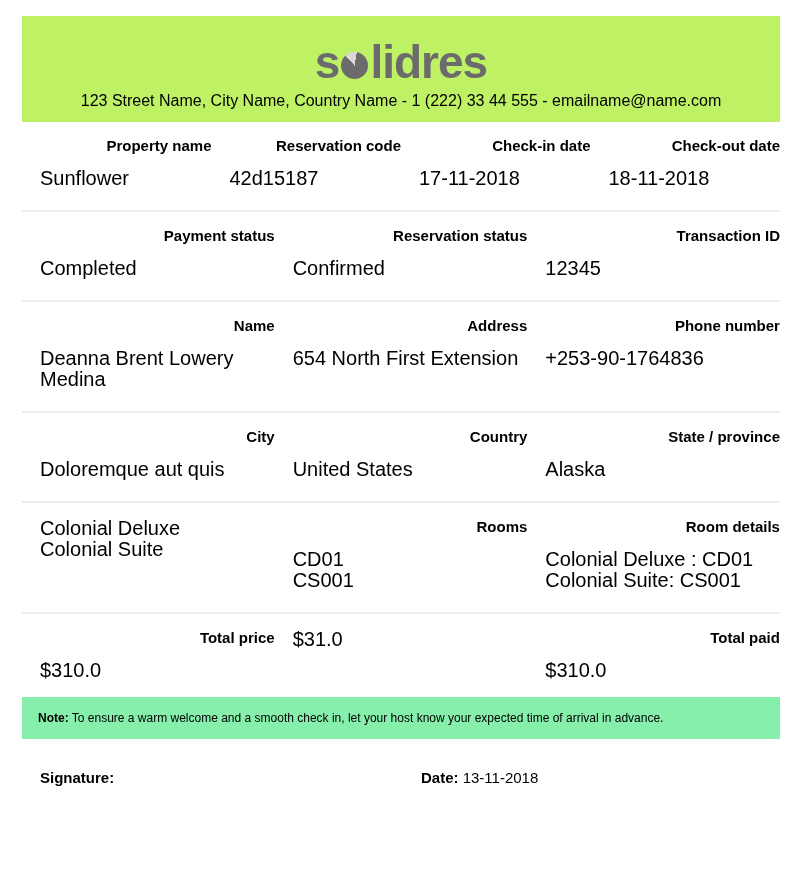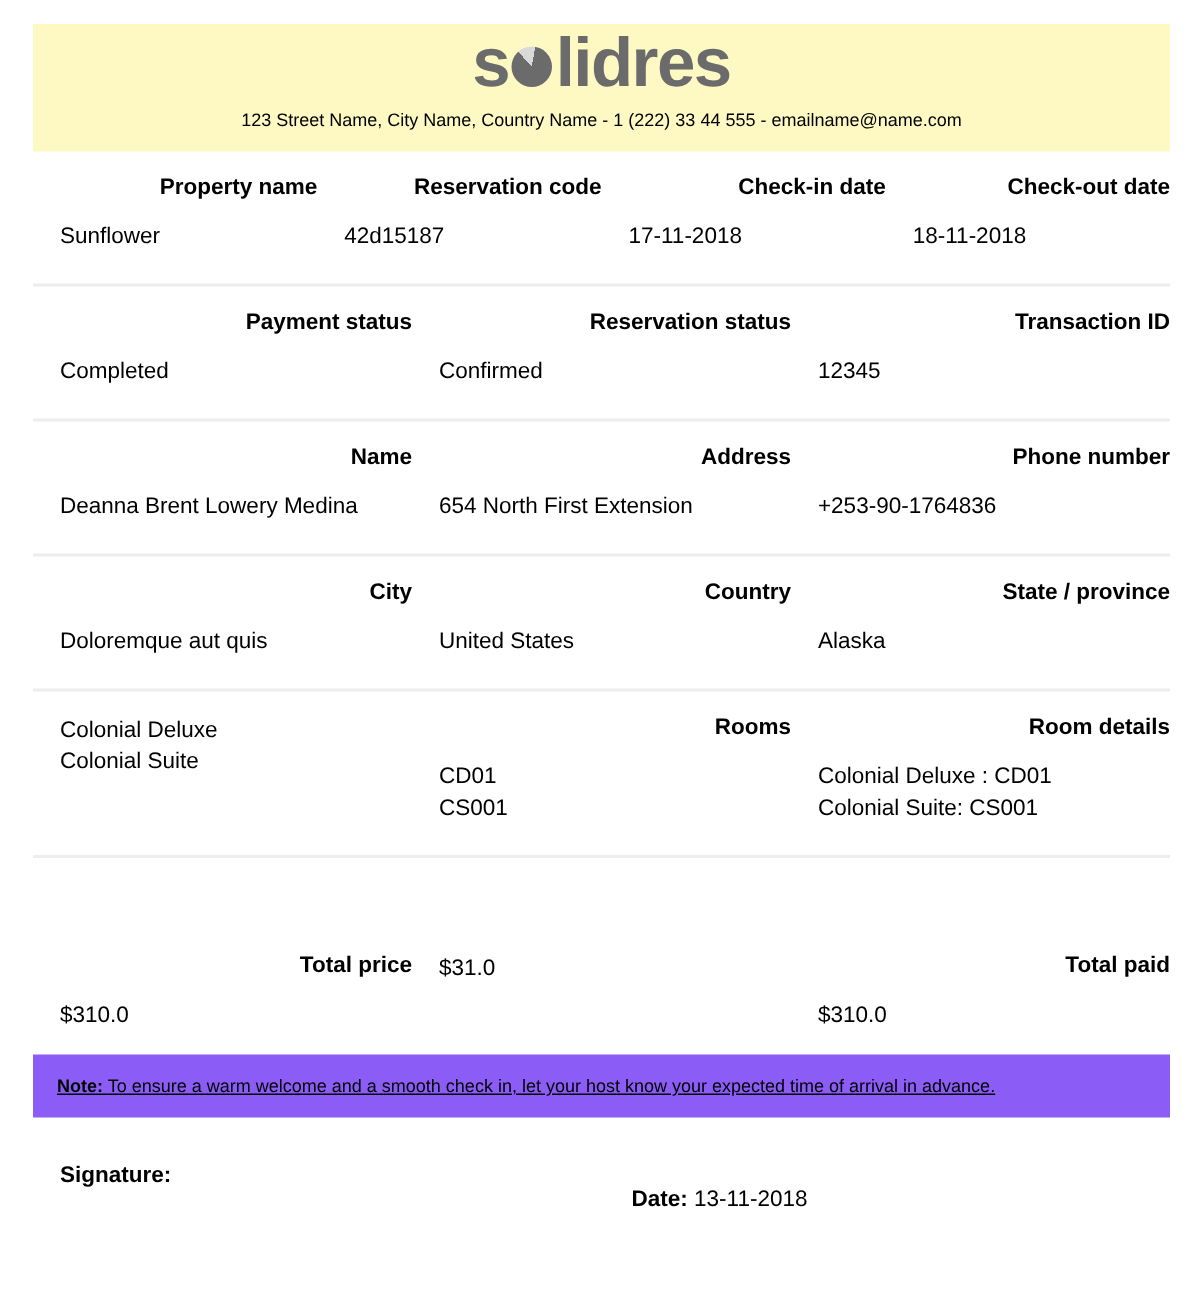--- a/index.html
+++ b/index.html
@@ -7,89 +7,88 @@
   body {
     width: 800px; height: 870px;
     background: #ffffff;
     font-family: "Liberation Sans", sans-serif;
     color: #000000;
   }
   .page { margin: 16px 20px 0 22px; }
 
   
   .header {
-    background: #fef9c3;
+    background: #bef264;
     text-align: center;
-    padding: 1px 0 14px 0;
+    padding: 22px 0 14px 0;
   }
   .logo {
     font-size: 46px;
     font-weight: bold;
     color: #6b6b6b;
     line-height: 48px;
     letter-spacing: -1px;
   }
   .logo .pie {
     display: inline-block;
     width: 27px; height: 27px;
     border-radius: 50%;
     background: conic-gradient(from 0deg, #d9d9d9 0deg 10deg, #6b6b6b 10deg 318deg, #d9d9d9 318deg 360deg);
     vertical-align: -1px;
     margin: 0 2px;
   }
   .contact {
-    font-size: 12px;
+    font-size: 16px;
     margin-top: 8px;
     line-height: 14px;
     color: #000000;
   }
 
   
   .row {
     display: flex;
     padding: 15px 0 21px 0;
     border-bottom: 2px solid #ededed;
   }
-  .row.last { border-bottom: none; padding-bottom: 16px; margin-top: 48px; }
+  .row.last { border-bottom: none; padding-bottom: 16px; }
   .cols-4 > .cell { width: 25%; }
   .cols-3 > .cell { width: 33.333%; }
   .cell { padding-left: 18px; }
   .label {
     font-weight: bold;
     font-size: 15px;
     line-height: 17px;
     margin-bottom: 14px;
     text-align: right;
   }
   .value {
-    font-size: 15px;
+    font-size: 20px;
     line-height: 21px;
     white-space: pre-line;
   }
 
   
   .note-bar {
-    background: #8b5cf6;
+    background: #86efac;
     padding: 14px 16px;
     font-size: 12px;
     line-height: 14px;
-    text-decoration: underline;
   }
   .bold { font-weight: bold; }
 
   
   .signature-row {
     display: flex;
     margin-top: 30px;
     font-size: 15px;
     line-height: 18px;
     justify-content: center;
   }
   .sig-cell { width: 50%; padding-left: 18px; }
-  .sig-cell.right { padding-left: 20px; margin-top: 16px; }
+  .sig-cell.right { padding-left: 20px; }
 </style>
 </head>
 <body>
 
 <div class="page">
 
   <div class="header">
     <div class="logo"><span>s</span><span class="pie"></span><span>lidres</span></div>
     <div class="contact">123 Street Name, City Name, Country Name - 1 (222) 33 44 555 - emailname@name.com</div>
   </div>

